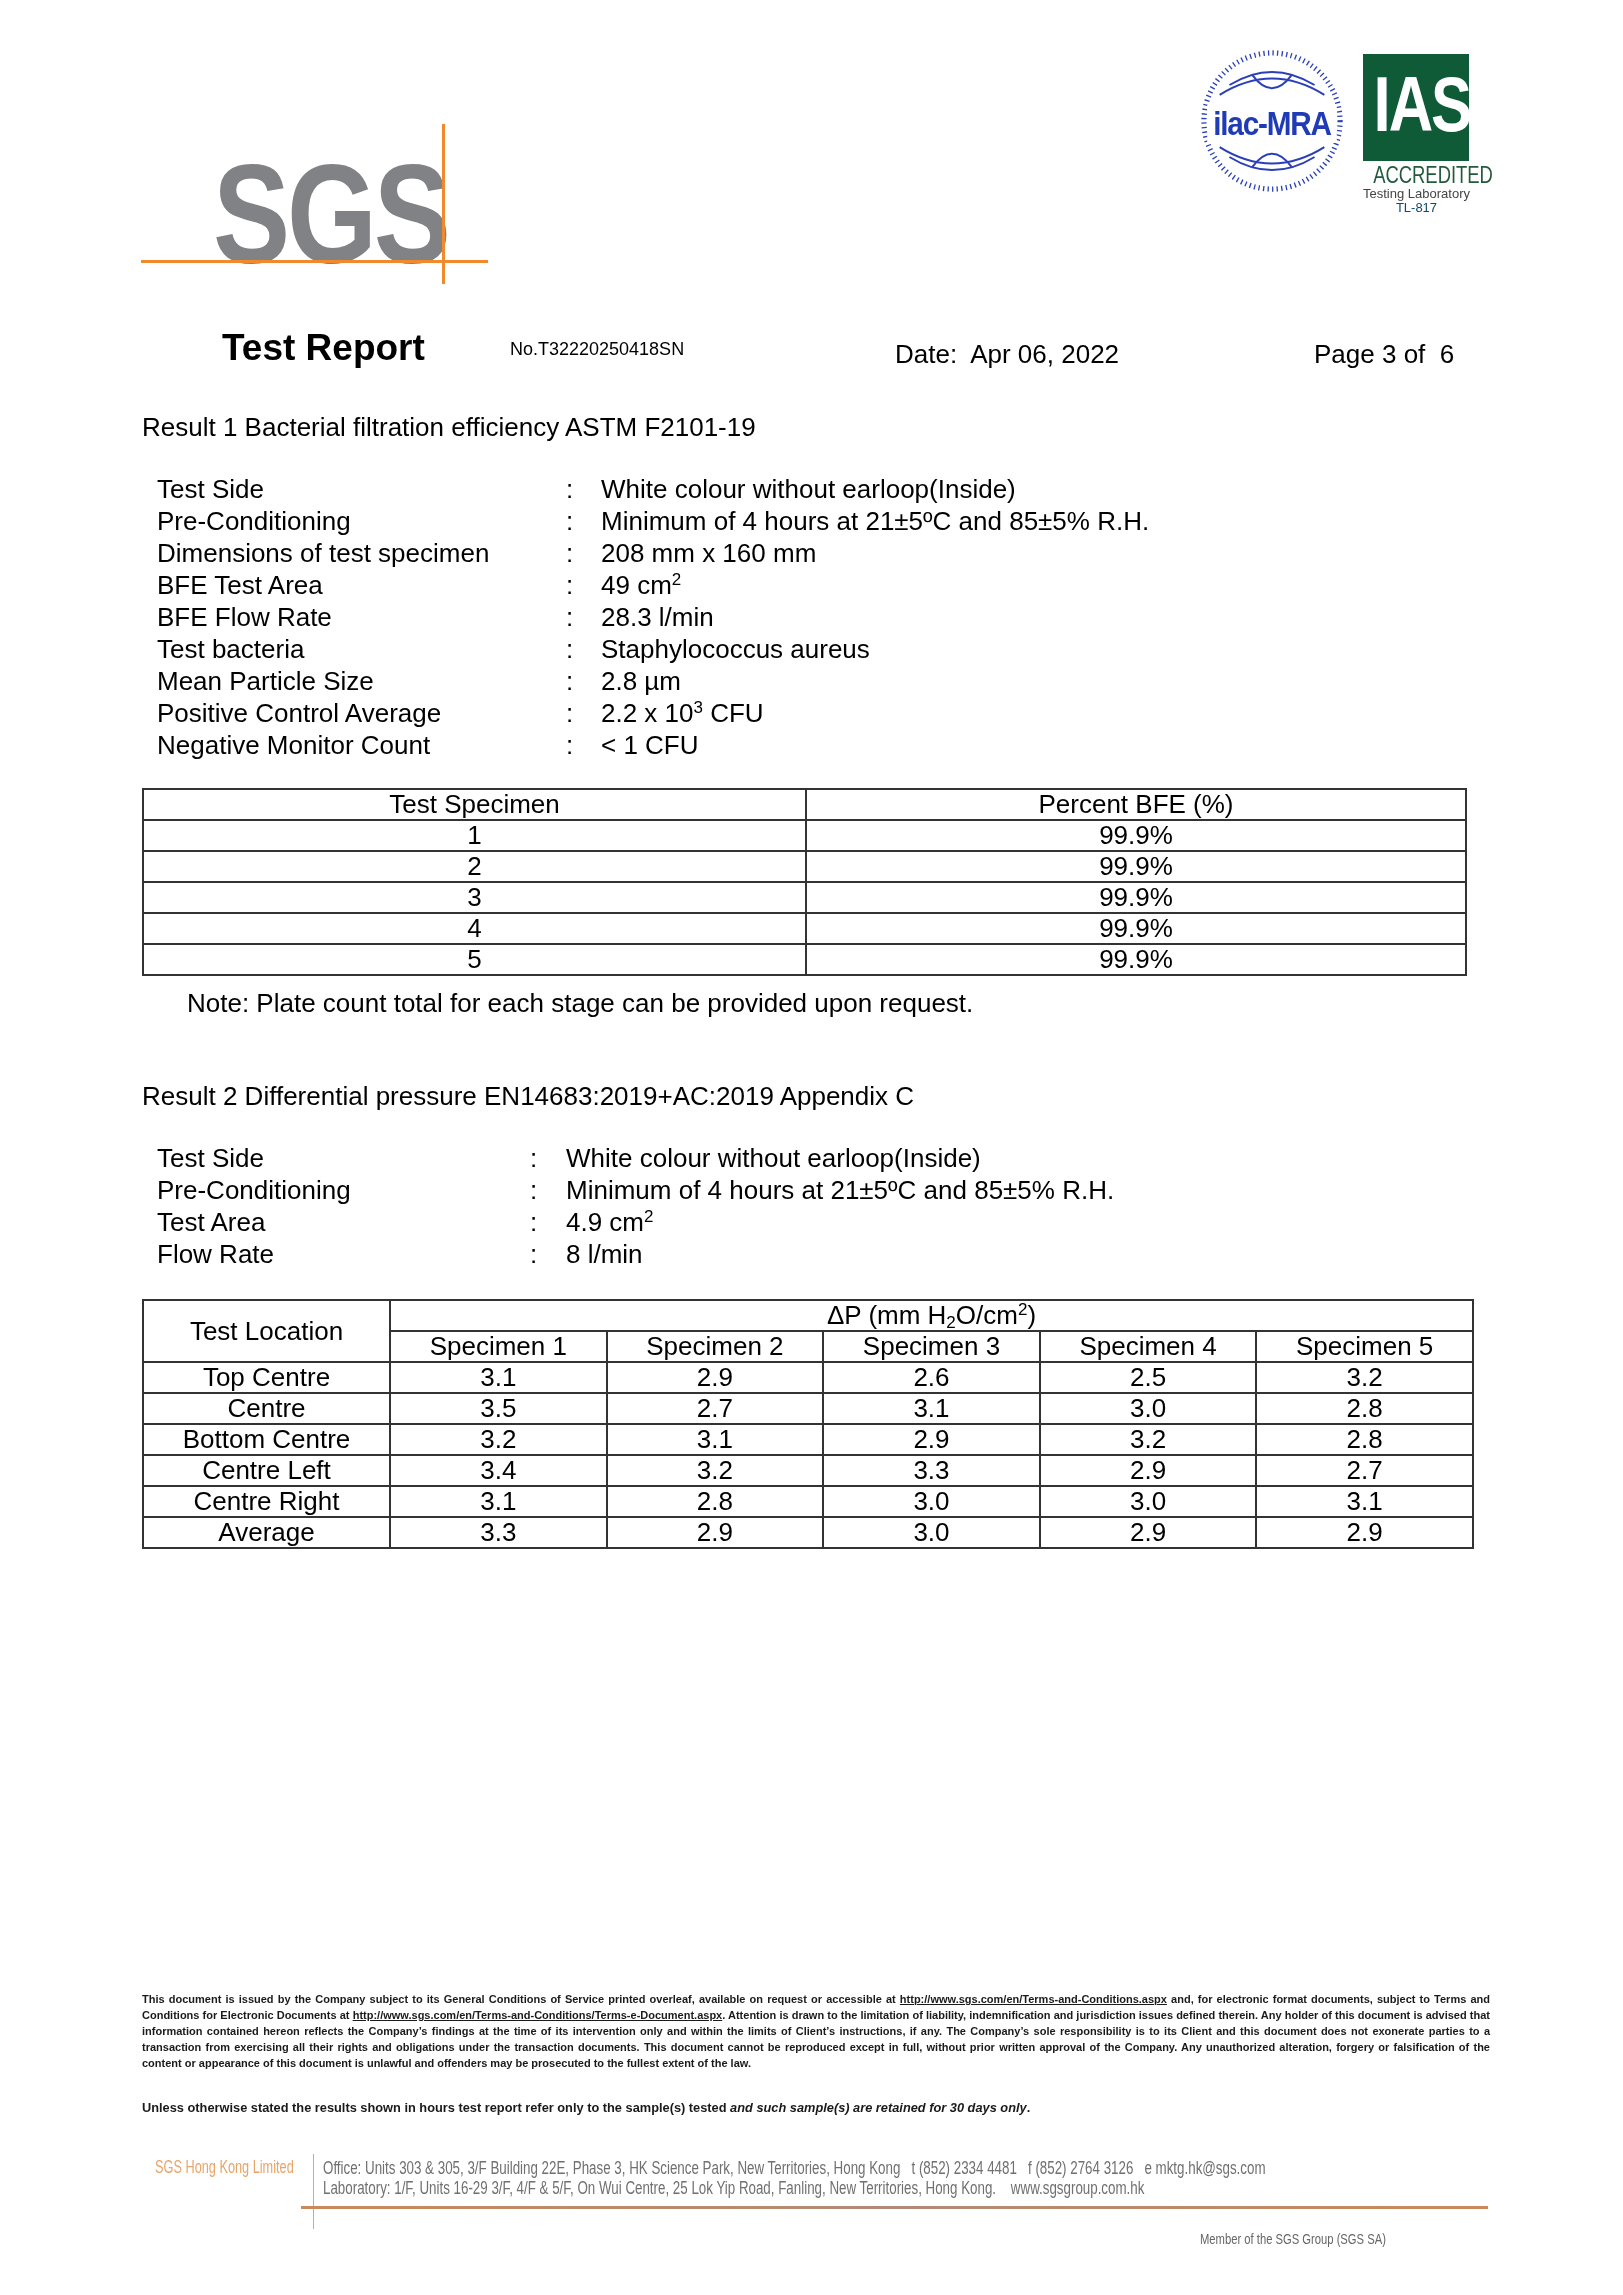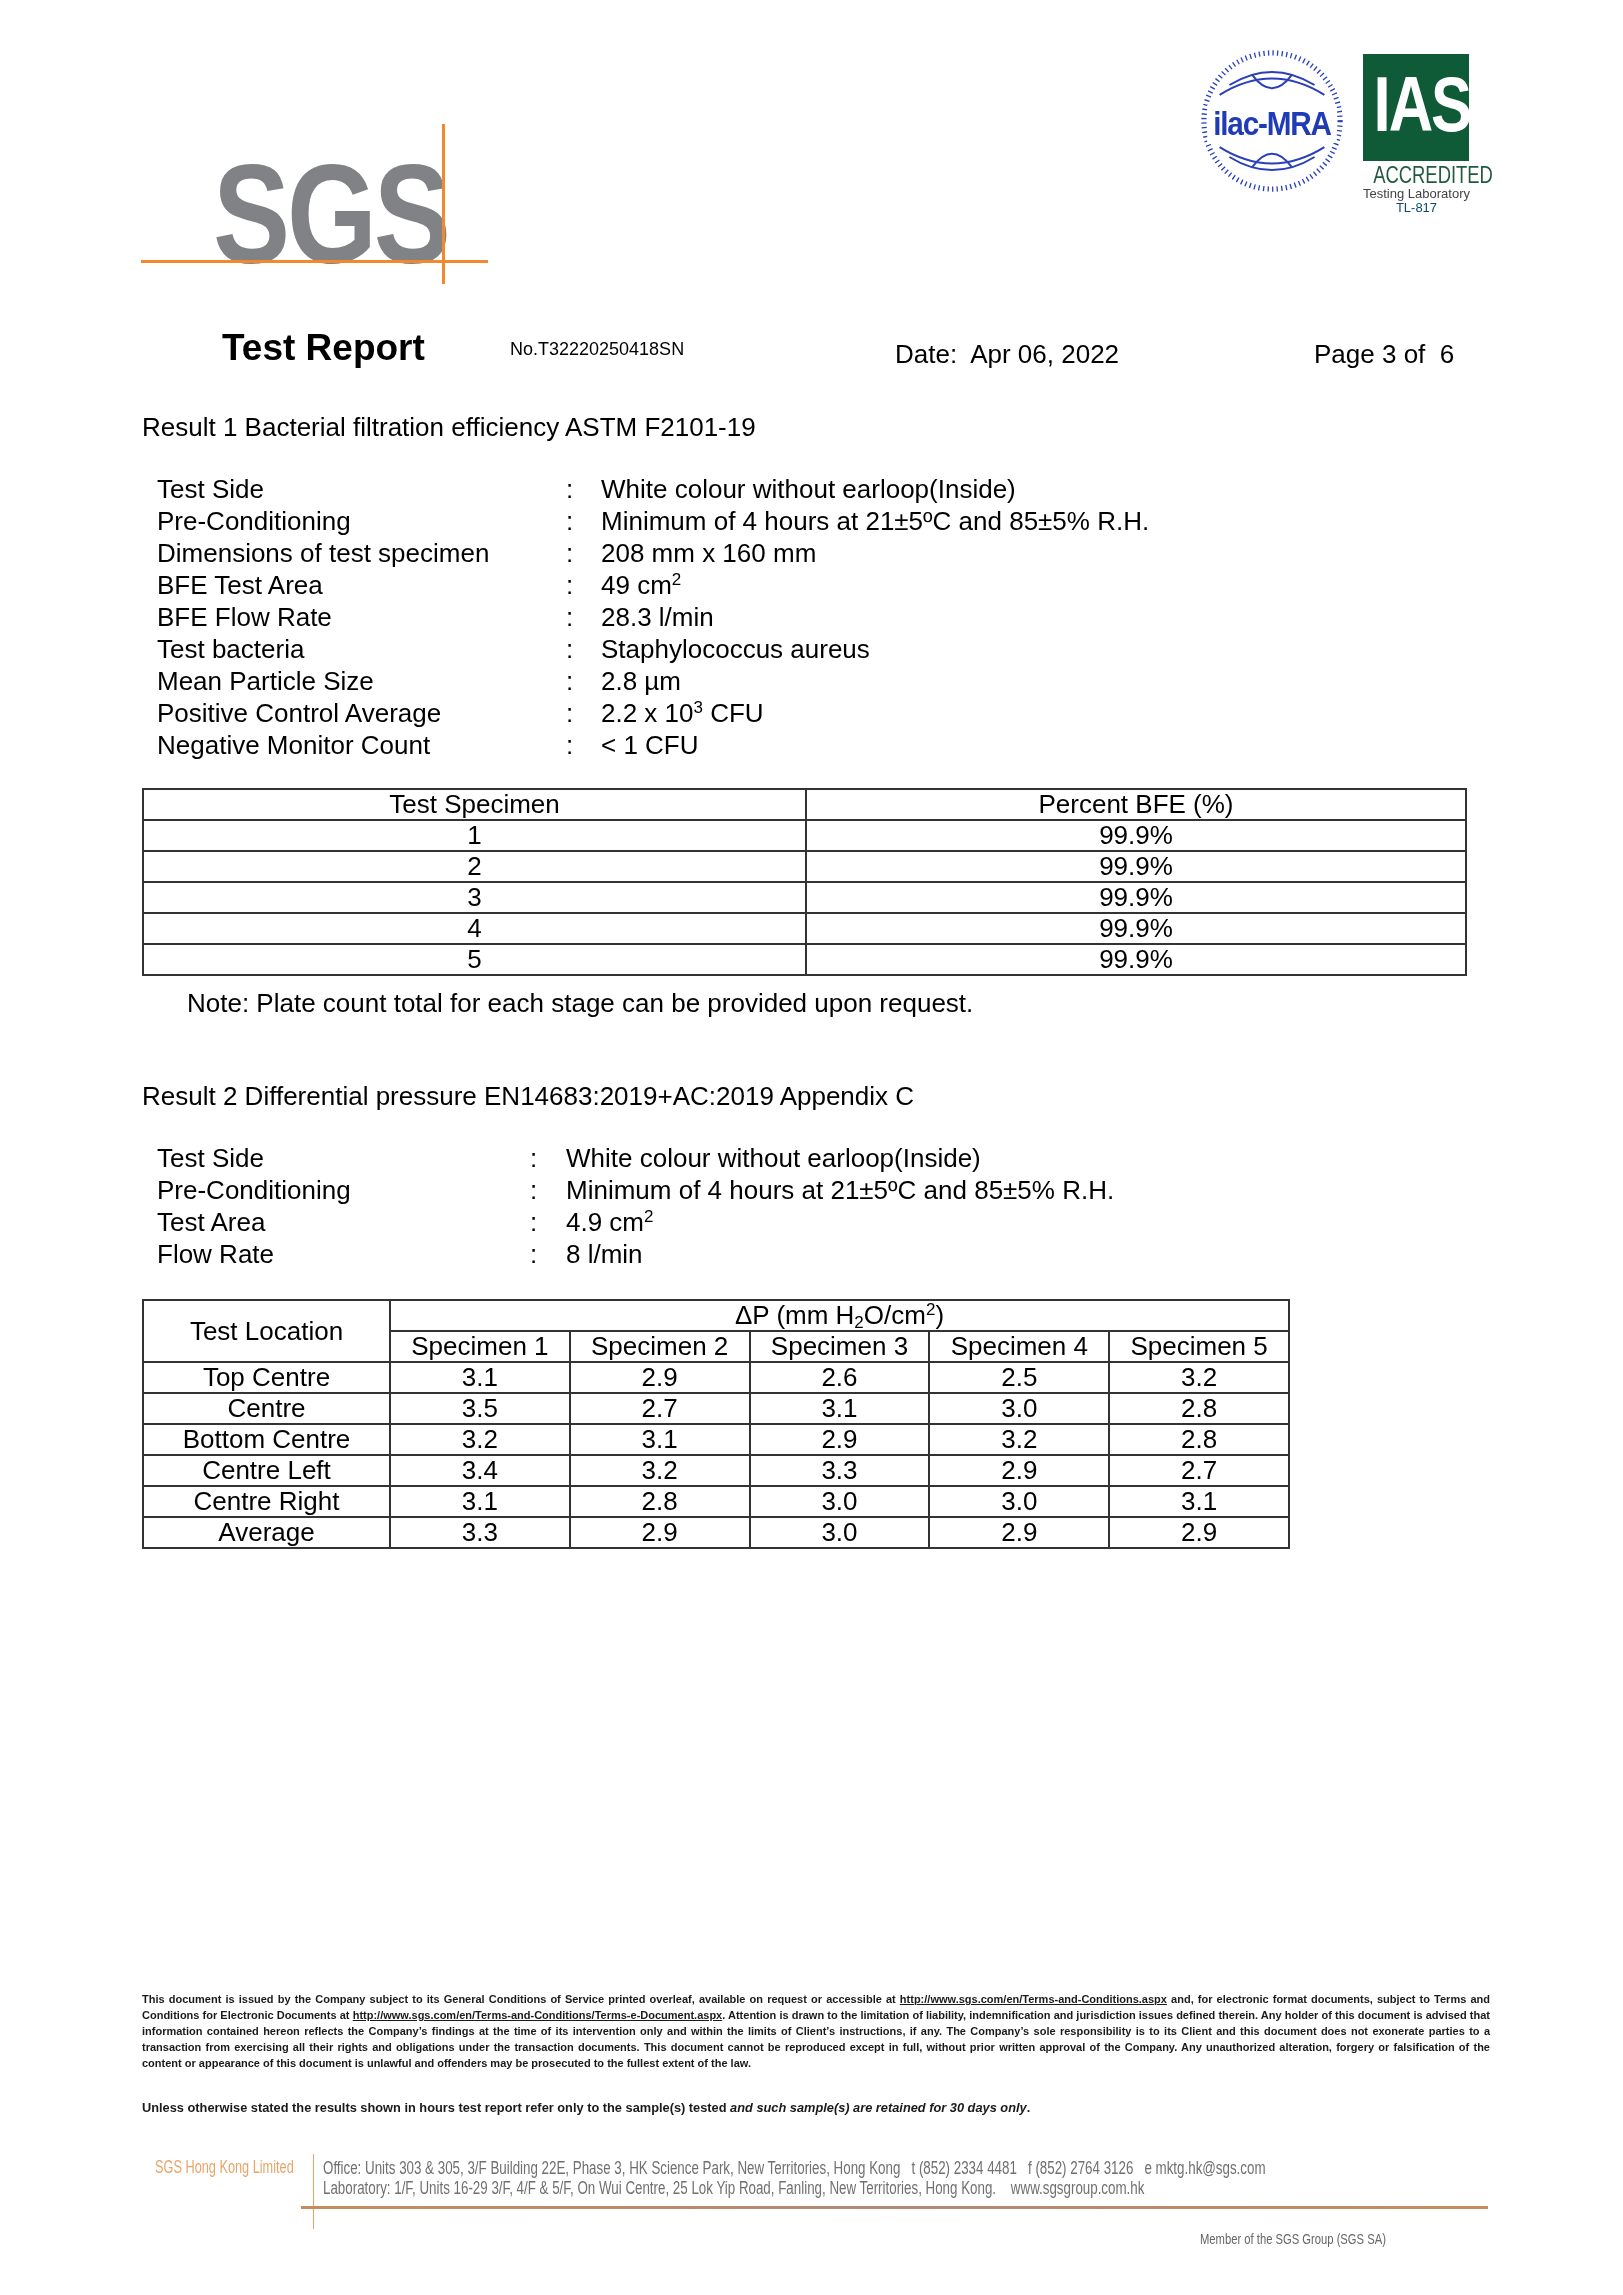--- a/index.html
+++ b/index.html
@@ -51,21 +51,21 @@
     .kv-val sup { font-size: 17px; line-height: 0; vertical-align: 9.2px; }
 
     table { border-collapse: collapse; font-size: 26px; }
     td, th { border: 2px solid #333; text-align: center; font-weight: normal; padding: 0; }
     .bfe-table { position: absolute; left: 142px; top: 788px; width: 1325px; }
     .bfe-table td, .bfe-table th { height: 29px; line-height: 29px; margin-top: 11px; }
     .bfe-table td:first-child, .bfe-table th:first-child { width: 661px; }
 
     .note { left: 142px; top: 988px; font-size: 26px; margin-left: 45px; }
 
-    .dp-table { position: absolute; left: 142px; top: 1299px; width: 1148px; }
+    .dp-table { position: absolute; left: 142px; top: 1299px; width: 1332px; }
     .dp-table td, .dp-table th { height: 29px; line-height: 29px; }
     .dp-table .loc { width: 245px; }
     .dp-table sub { font-size: 17px; vertical-align: -3.9px; line-height: 0; }
     .dp-table sup { font-size: 17px; vertical-align: 9.2px; line-height: 0; }
 
     .disclaimer {
       left: 142px; top: 1991px; width: 1348px; font-size: 11px; font-weight: bold;
       line-height: 16px; text-align: justify; color: #1a1a1a;
     }
     .disclaimer a { color: #1a1a1a; text-decoration: underline; }

